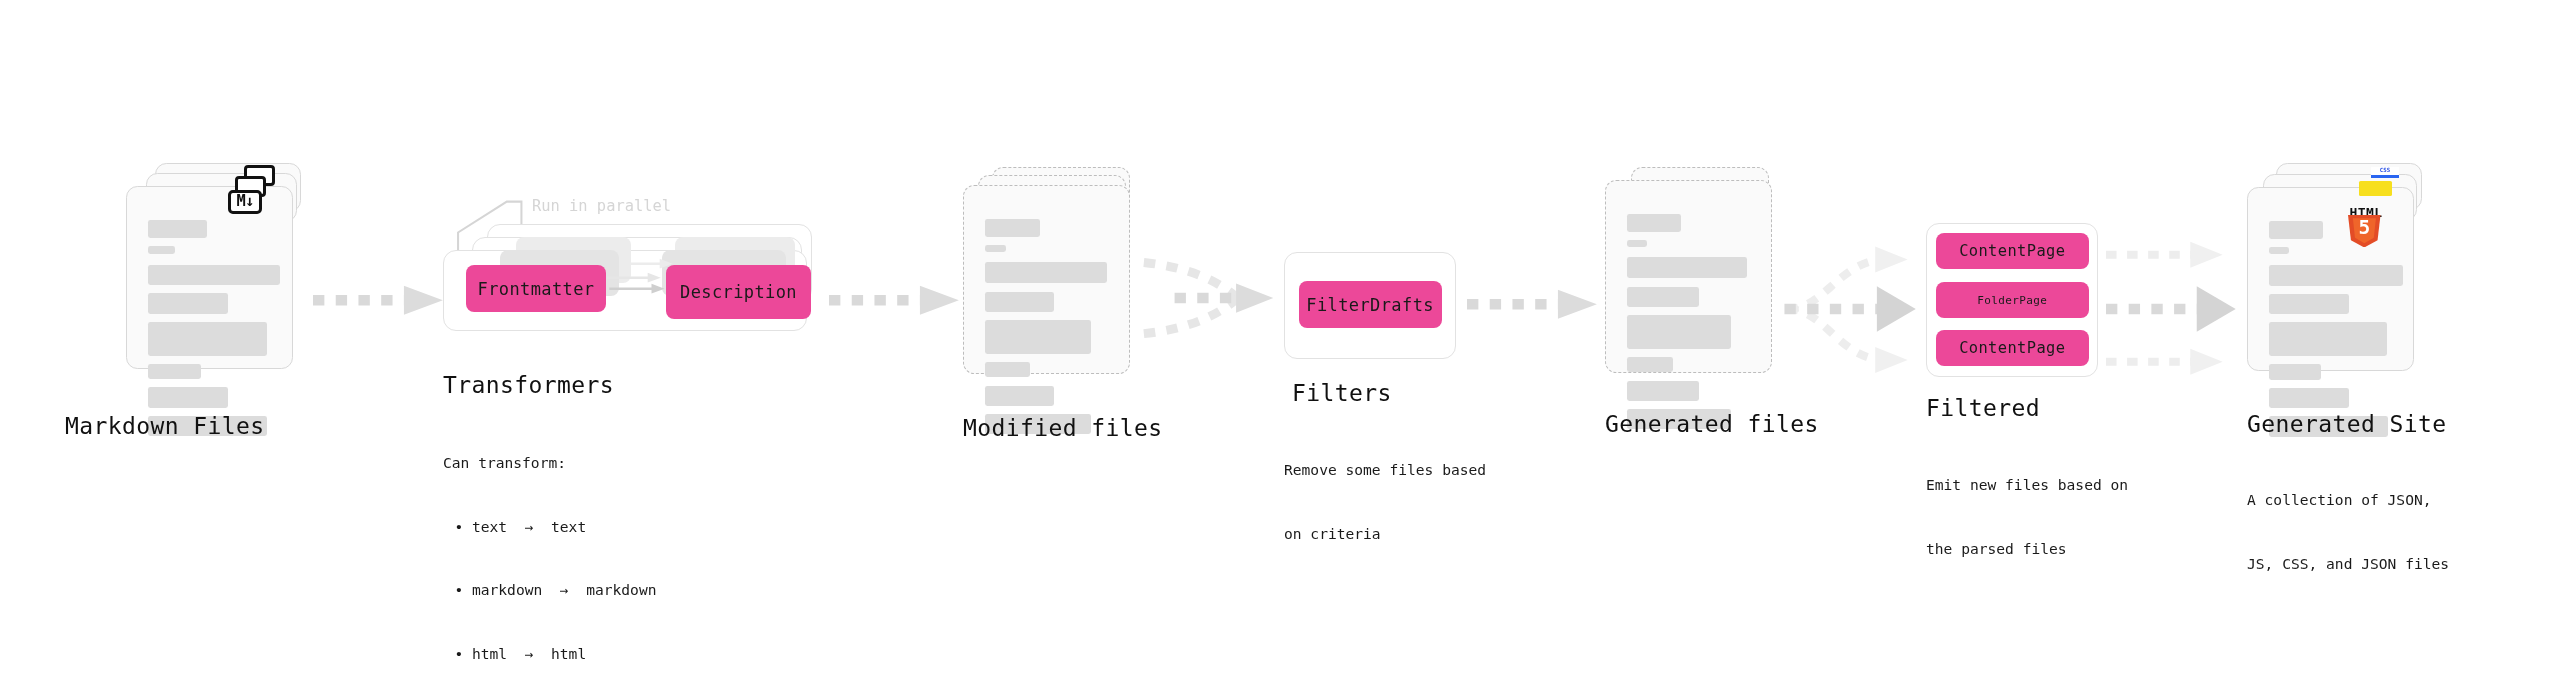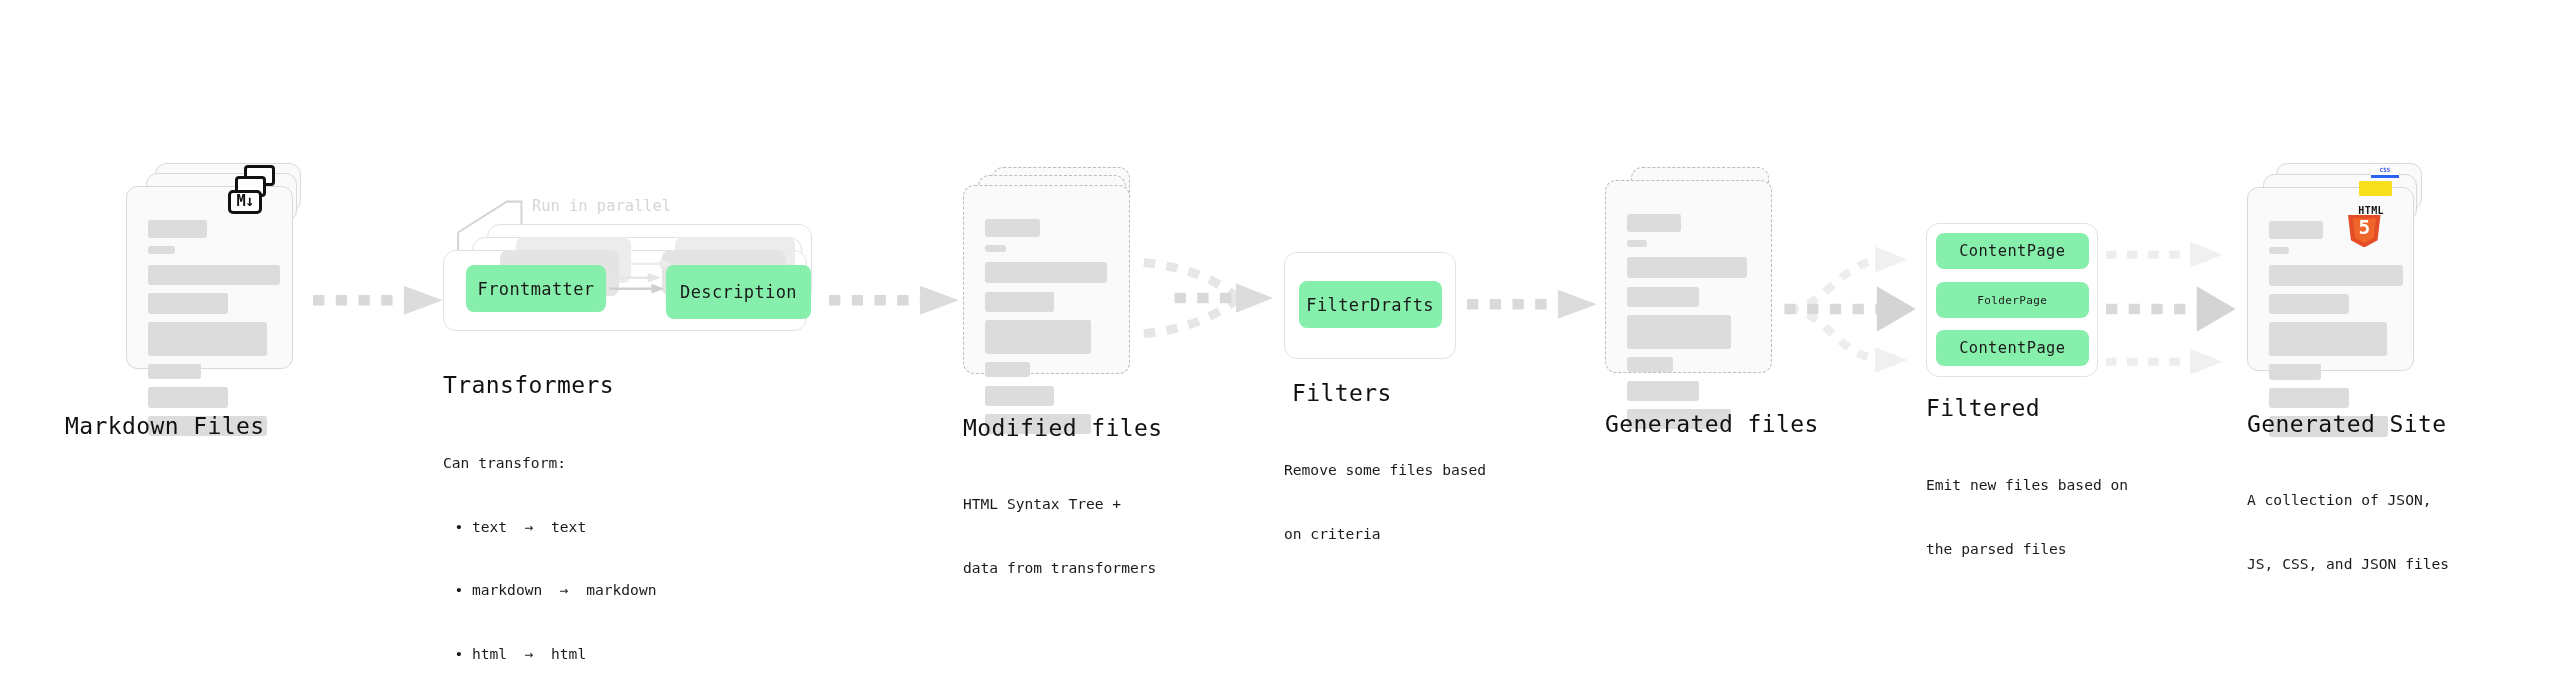--- a/index.html
+++ b/index.html
@@ -45,38 +45,38 @@
   .html5 .inner{
     position:absolute;left:4.9px;top:11.4px;width:23px;height:25px;
     background:#ef652a;
     clip-path:polygon(0% 0%,100% 0%,91% 78%,50% 100%,9% 78%);
   }
   .html5 .five{
     position:absolute;left:0;top:9px;width:32.5px;height:26px;color:#fff;
     font-size:19.5px;font-weight:700;text-align:center;line-height:24.4px;
   }
   .html5 .word{
-    position:absolute;left:0;top:-1.6px;width:36px;text-align:right;
-    font-size:10px;font-weight:700;color:#111;letter-spacing:0.4px;
+    position:absolute;left:0;top:-1.6px;width:36px;text-align:center;
+    font-size:13px;font-weight:700;color:#111;letter-spacing:0.4px;
   }
   .js-badge{width:32.5px;height:14.6px;background:#f7df1e;border-radius:1.6px;}
   .css-badge{width:28px;height:11.4px;background:#ffffff;position:relative;}
   .css-badge .txt{
     font-size:5.7px;font-weight:700;color:#264de4;text-align:center;
     line-height:7.3px;
   }
   .css-badge .ul{height:2.4px;background:#2965f1;margin-top:0.8px;}
 
   
   .groupbox{
     position:absolute;border:1.6px solid #e2e2e2;border-radius:13px;
     background:#ffffff;box-sizing:border-box;
   }
   .chip{
-    position:absolute;background:#86efac;border-radius:8.1px;
+    position:absolute;background:#ec4899;border-radius:8.1px;
     display:flex;align-items:center;justify-content:center;
     font-size:17px;color:#1a1a1a;letter-spacing:0.4px;box-sizing:border-box;
   }
   .chip.ghost{background:#ececec;}
   .chip.ghost2{background:#e4e4e4;}
 
   
   .title{
     position:absolute;font-size:23px;color:#111;letter-spacing:0.4px;
     white-space:nowrap;
@@ -181,24 +181,20 @@
         <div class="bar" style="width:122px;height:21px;"></div>
         <div class="bar" style="width:69px;height:20.3px;"></div>
         <div class="bar" style="width:106px;height:34px;"></div>
         <div class="bar" style="width:45px;height:15.4px;"></div>
         <div class="bar" style="width:69px;height:20.3px;"></div>
         <div class="bar" style="width:106px;height:20.3px;"></div>
       </div>
     </div>
   </div>
   <div class="title" style="left:0px;top:248px;">Modified files</div>
-  <div class="sub" style="left:0px;top:284px;">
-    <div>HTML Syntax Tree +</div>
-    <div>data from transformers</div>
-  </div>
 </div>
 
 <svg width="138" height="89" style="left:1142px;top:256px;" viewBox="0 0 170 110">
   <path d="M 2,8 C 60,14 95,32 118,52" fill="none" stroke="#e6e6e6" stroke-width="11" stroke-dasharray="14 14"></path>
   <path d="M 2,96 C 60,90 95,72 118,52" fill="none" stroke="#e6e6e6" stroke-width="11" stroke-dasharray="14 14"></path>
   <line x1="40" y1="52" x2="122" y2="52" stroke="#d9d9d9" stroke-width="13" stroke-dasharray="14 14"></line>
   <polygon points="116,34 162,52 116,70" fill="#dcdcdc"></polygon>
 </svg>
 
 <div class="stage" style="left:1284px;top:252px;">

